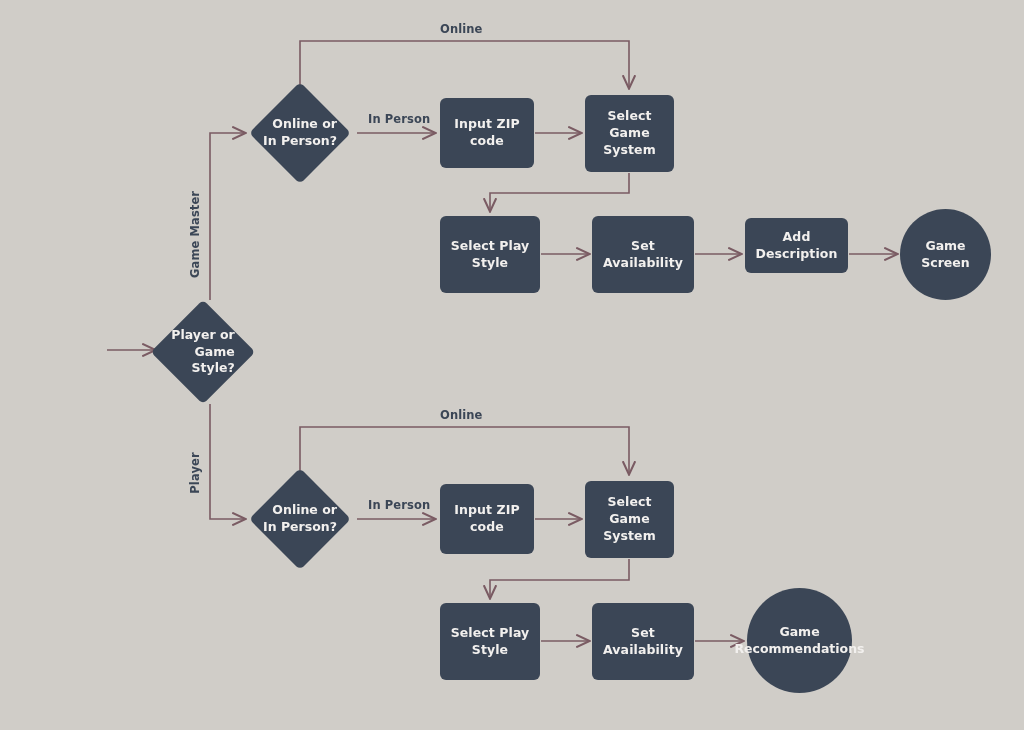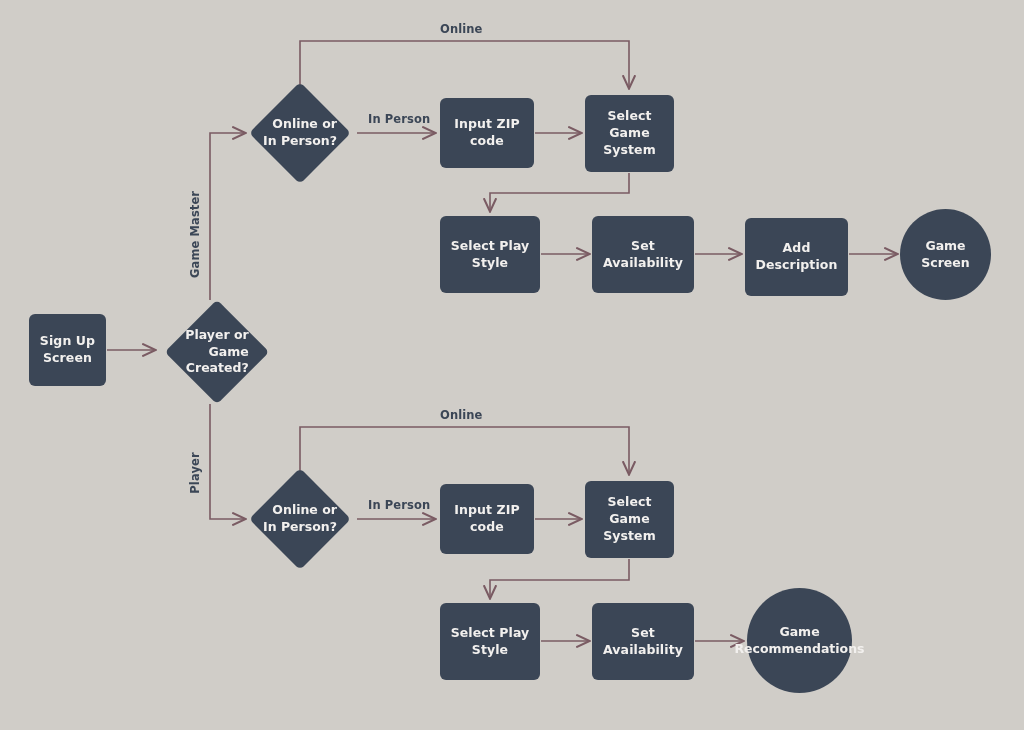--- a/index.html
+++ b/index.html
@@ -134,34 +134,28 @@
       <path d="M535,519 L581,519"></path>
 
       <path d="M629,559 L629,580 L490,580 L490,598"></path>
 
       <path d="M541,641 L589,641"></path>
 
       <path d="M695,641 L743,641"></path>
     </g>
   </svg>
 
-  <div class="node rect" style="left:29px; top:314px; width:77px; height:72px;">
-    <span>
-      <span>Sign Up</span><br>
-      <span>Screen</span>
-    </span>
-  </div>
-
-  <div class="diamond-wrap" style="left:180px; top:315px; width:74px; height:74px;text-decoration:underline;">
+
+  <div class="diamond-wrap" style="left:166px; top:315px; width:74px; height:74px;text-decoration:underline;">
     <div class="diamond-shape"></div>
     <div class="diamond-label" style="left:-18px; top:-4px; width:110px; height:82px;">
       <span>
         <span>Player or</span><br>
         <span>Game</span><br>
-        <span>Created?</span>
+        <span>Style?</span>
       </span>
     </div>
   </div>
 
   <div class="edge-label vert" style="left:155px; top:231px; width:80px; text-align:center;">Game Master</div>
 
   <div class="edge-label vert" style="left:160px; top:466px; width:70px; text-align:center;">Player</div>
 
   <div class="diamond-wrap" style="left:264px; top:97px; width:72px; height:72px;">
     <div class="diamond-shape"></div>
@@ -189,21 +183,21 @@
   </div>
 
   <div class="node rect" style="left:440px; top:216px; width:100px; height:77px;">
     <span>Select Play Style</span>
   </div>
 
   <div class="node rect" style="left:592px; top:216px; width:102px; height:77px;">
     <span>Set Availability</span>
   </div>
 
-  <div class="node rect" style="left:745px; top:218px; width:103px; height:78px;">
+  <div class="node rect" style="left:745px; top:218px; width:103px; height:55px;">
     <span>Add Description</span>
   </div>
 
   <div class="node circle" style="left:900px; top:209px; width:91px; height:91px;">
     <span>
       <span>Game</span><br>
       <span>Screen</span>
     </span>
   </div>
 

